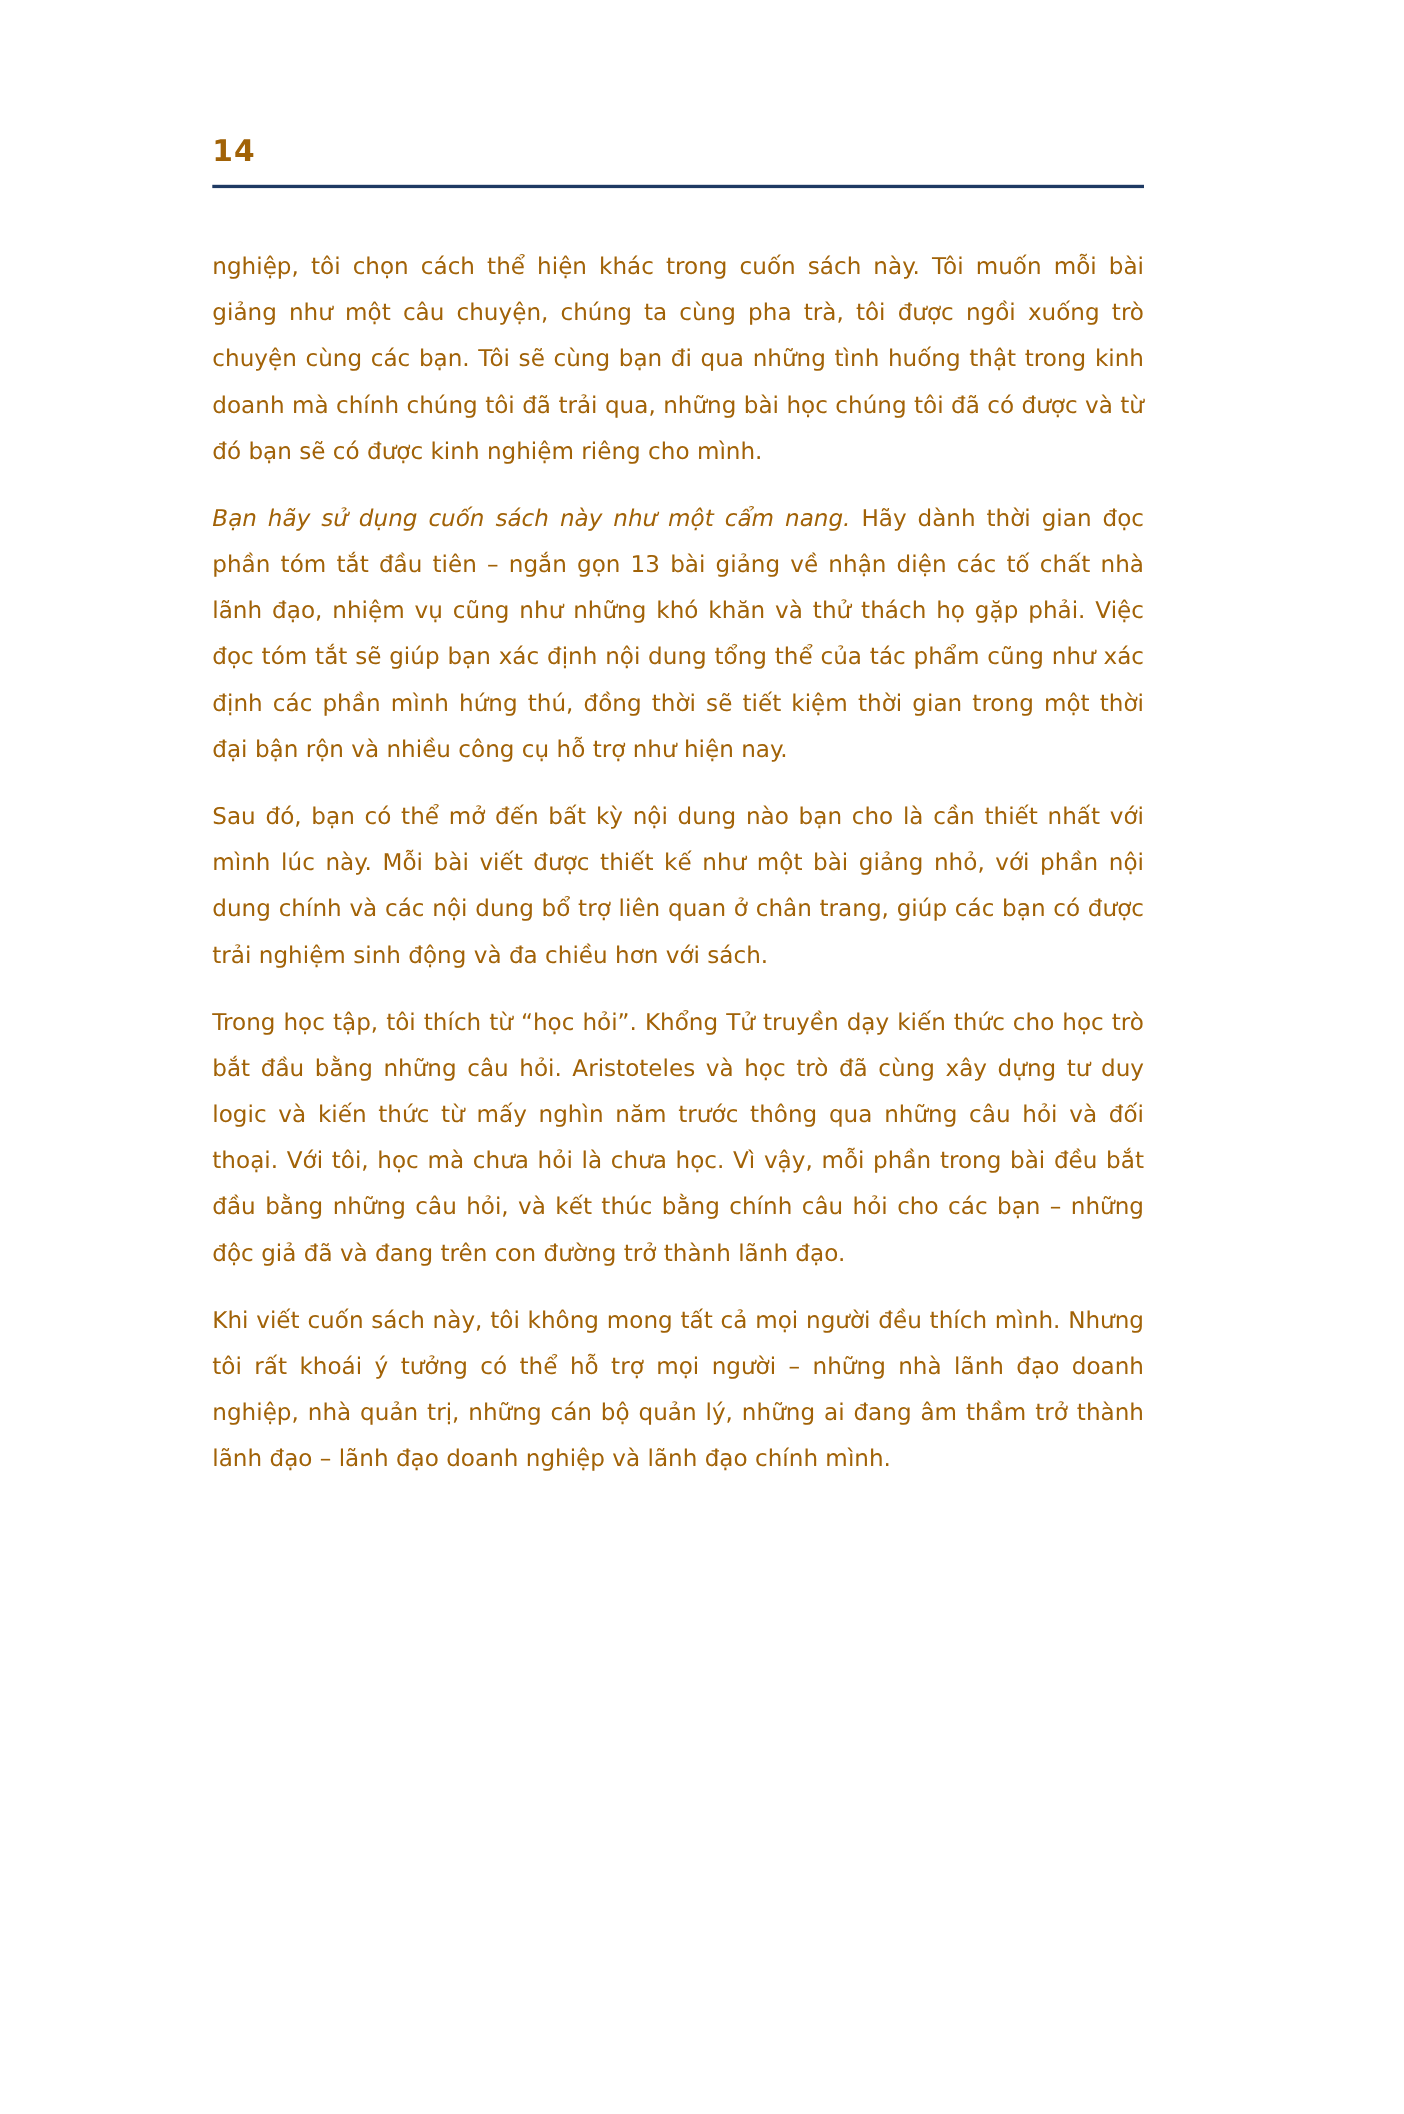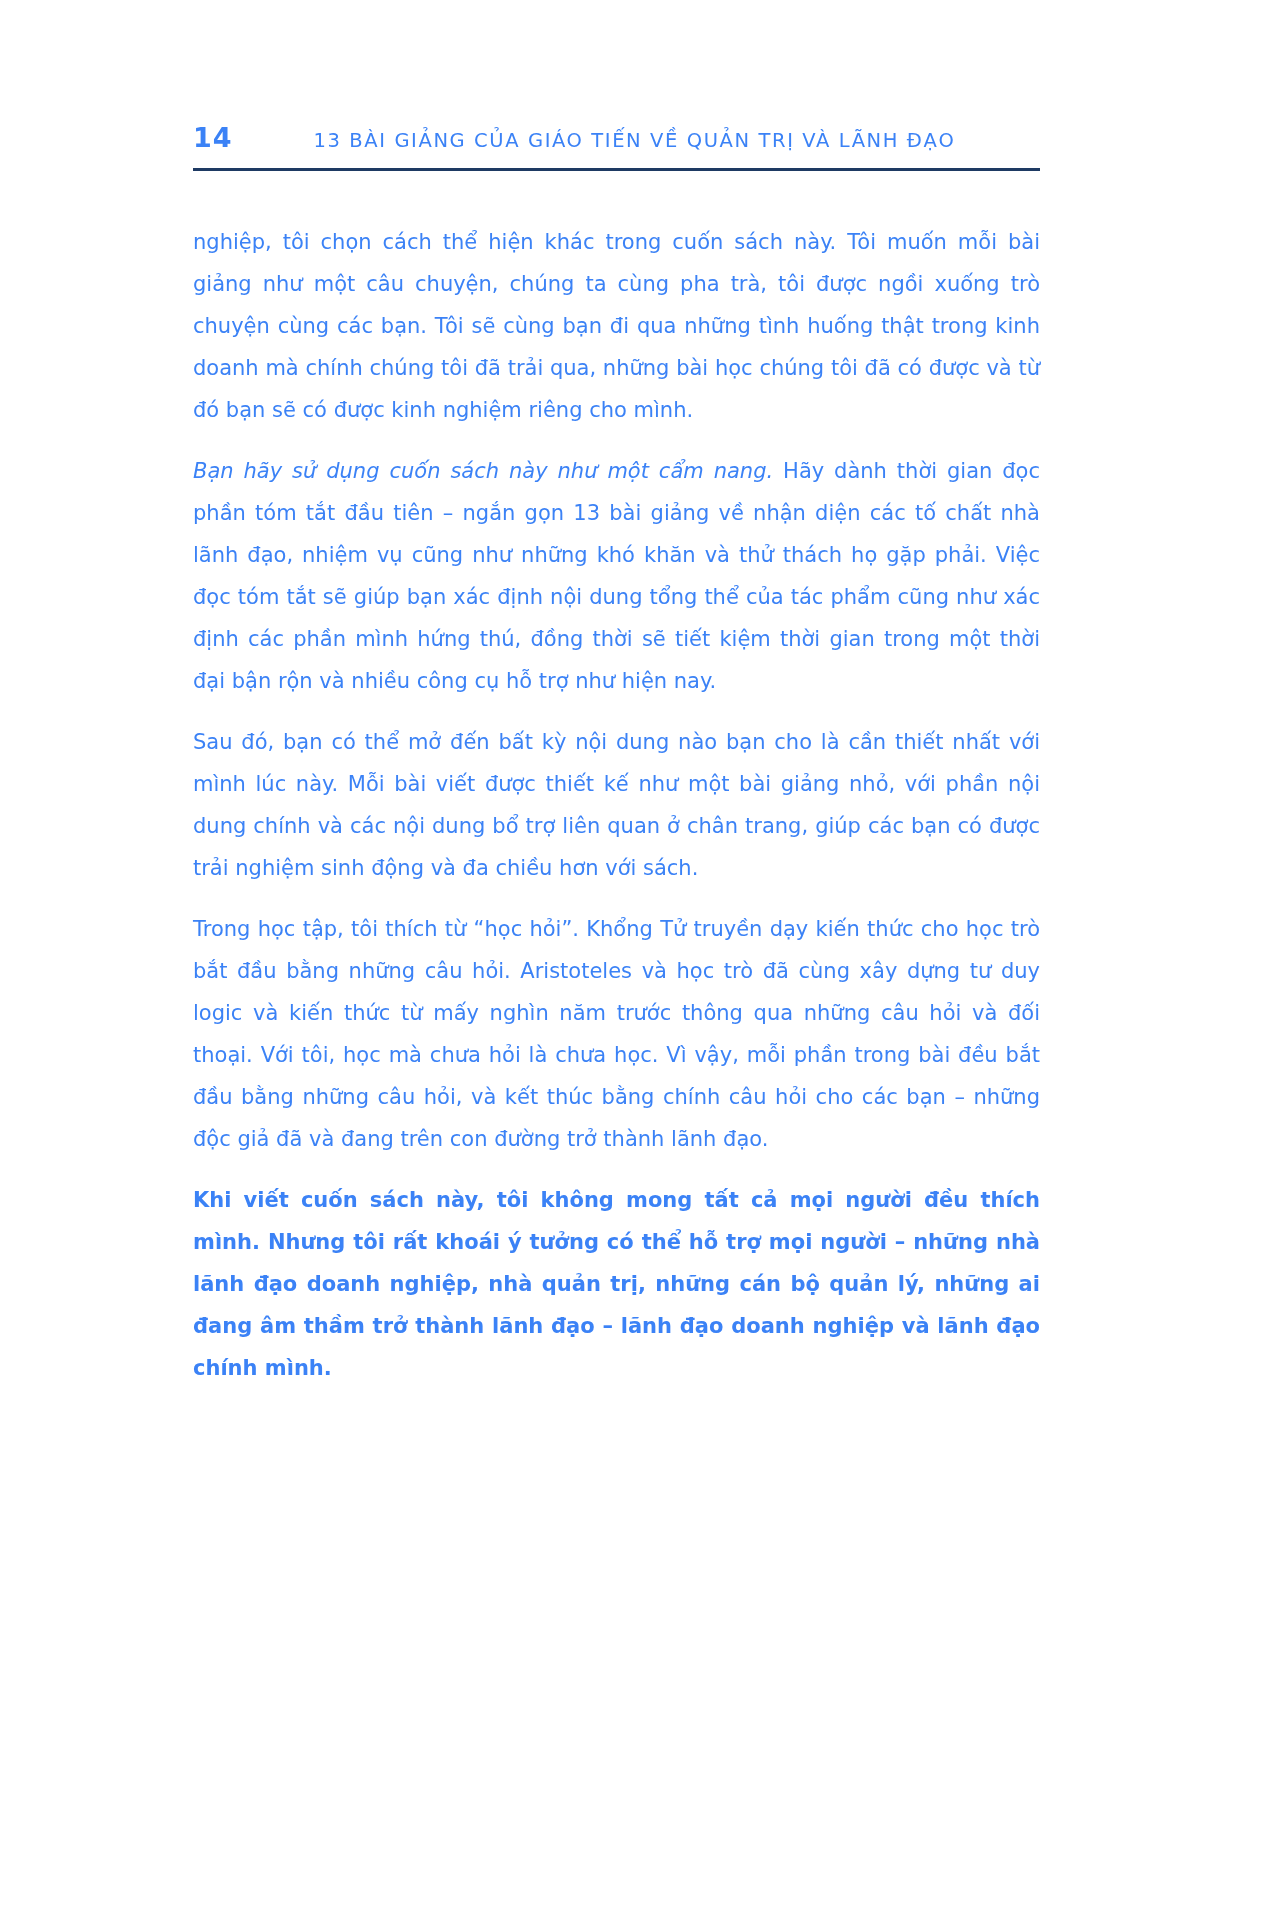--- a/index.html
+++ b/index.html
@@ -7,21 +7,21 @@
     padding: 0;
     background: #ffffff;
   }
   .page {
     position: relative;
     width: 1276px;
     height: 1922px;
     background: #ffffff;
     overflow: hidden;
     font-family: "DejaVu Sans", sans-serif;
-    color: #3b82f6;
+    color: #a16207;
   }
   .content {
     position: absolute;
     left: 193px;
     top: 122px;
     width: 847px;
   }
   .page-header {
     display: flex;
     align-items: baseline;
@@ -54,34 +54,32 @@
     font-size: 21px;
     line-height: 42px;
     text-align: justify;
     text-justify: inter-word;
   }
   .body-text p {
     margin: 0 0 19px 0;
   }
   .body-text p:last-child {
     margin-bottom: 16px;
-    font-weight: bold;
   }
   .body-text em {
   }
 </style>
 </head>
 <body>
 
 <div class="page">
   <div class="content">
 
     <div class="page-header">
       <span class="page-number">14</span>
-      <span class="running-title">13 BÀI GIẢNG CỦA GIÁO TIẾN VỀ QUẢN TRỊ VÀ LÃNH ĐẠO</span>
       <span class="header-spacer"></span>
     </div>
 
     <div class="header-rule"></div>
 
     <div class="body-text">
       <p><span>nghiệp, tôi chọn cách thể hiện khác trong cuốn sách này. Tôi muốn mỗi bài giảng như một câu chuyện, chúng ta cùng pha trà, tôi được ngồi xuống trò chuyện cùng các bạn. Tôi sẽ cùng bạn đi qua những tình huống thật trong kinh doanh mà chính chúng tôi đã trải qua, những bài học chúng tôi đã có được và từ đó bạn sẽ có được kinh nghiệm riêng cho mình.</span></p>
 
       <p><em>Bạn hãy sử dụng cuốn sách này như một cẩm nang.</em><span> Hãy dành thời gian đọc phần tóm tắt đầu tiên – ngắn gọn 13 bài giảng về nhận diện các tố chất nhà lãnh đạo, nhiệm vụ cũng như những khó khăn và thử thách họ gặp phải. Việc đọc tóm tắt sẽ giúp bạn xác định nội dung tổng thể của tác phẩm cũng như xác định các phần mình hứng thú, đồng thời sẽ tiết kiệm thời gian trong một thời đại bận rộn và nhiều công cụ hỗ trợ như hiện nay.</span></p>
 

